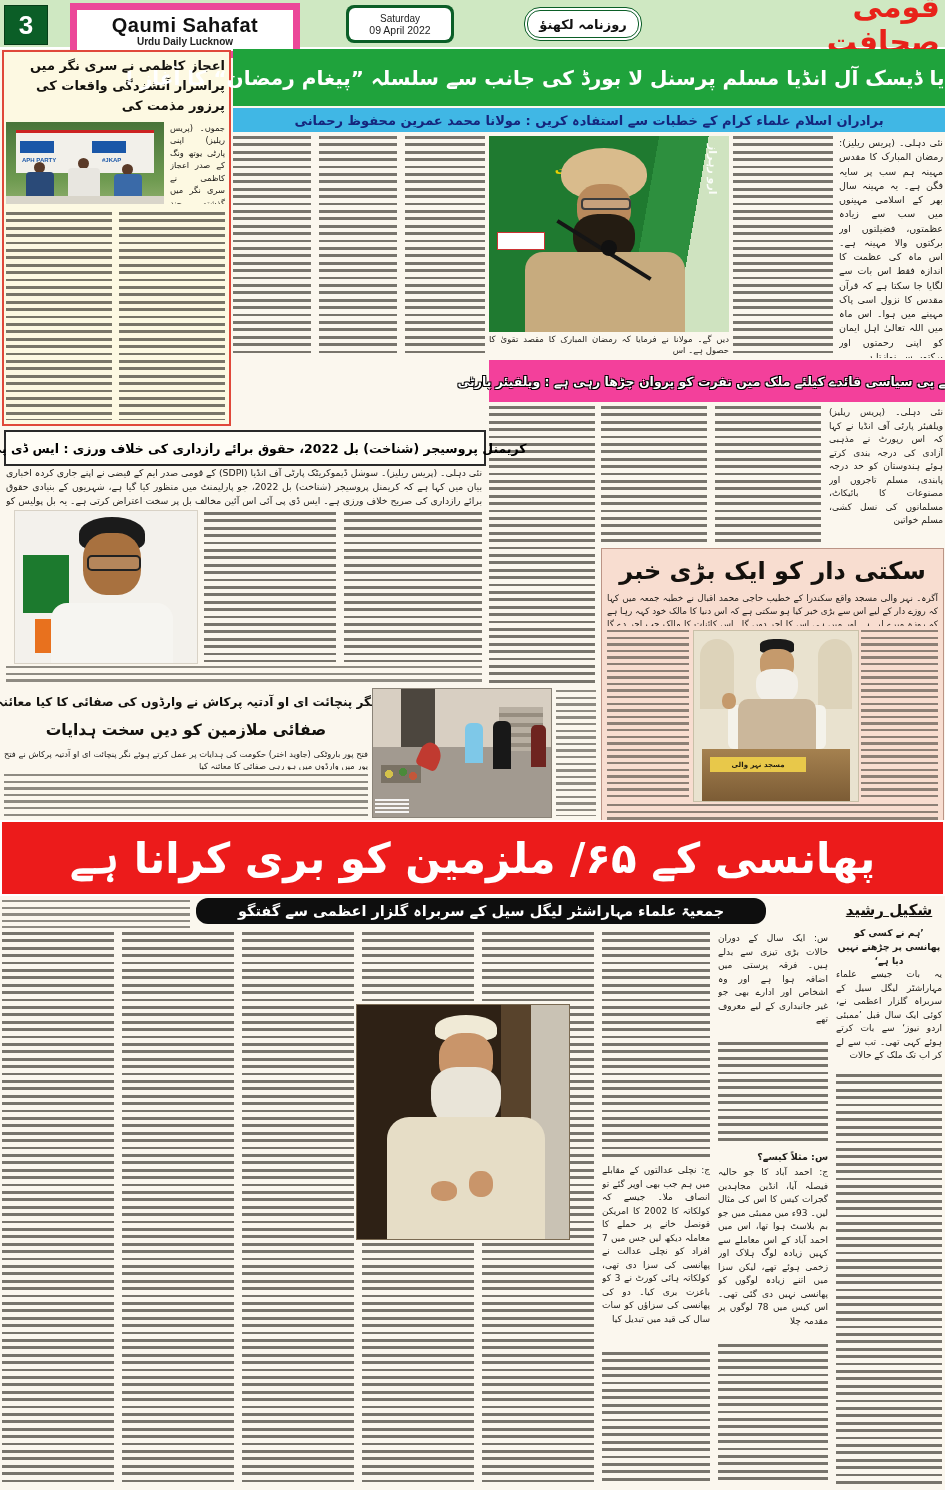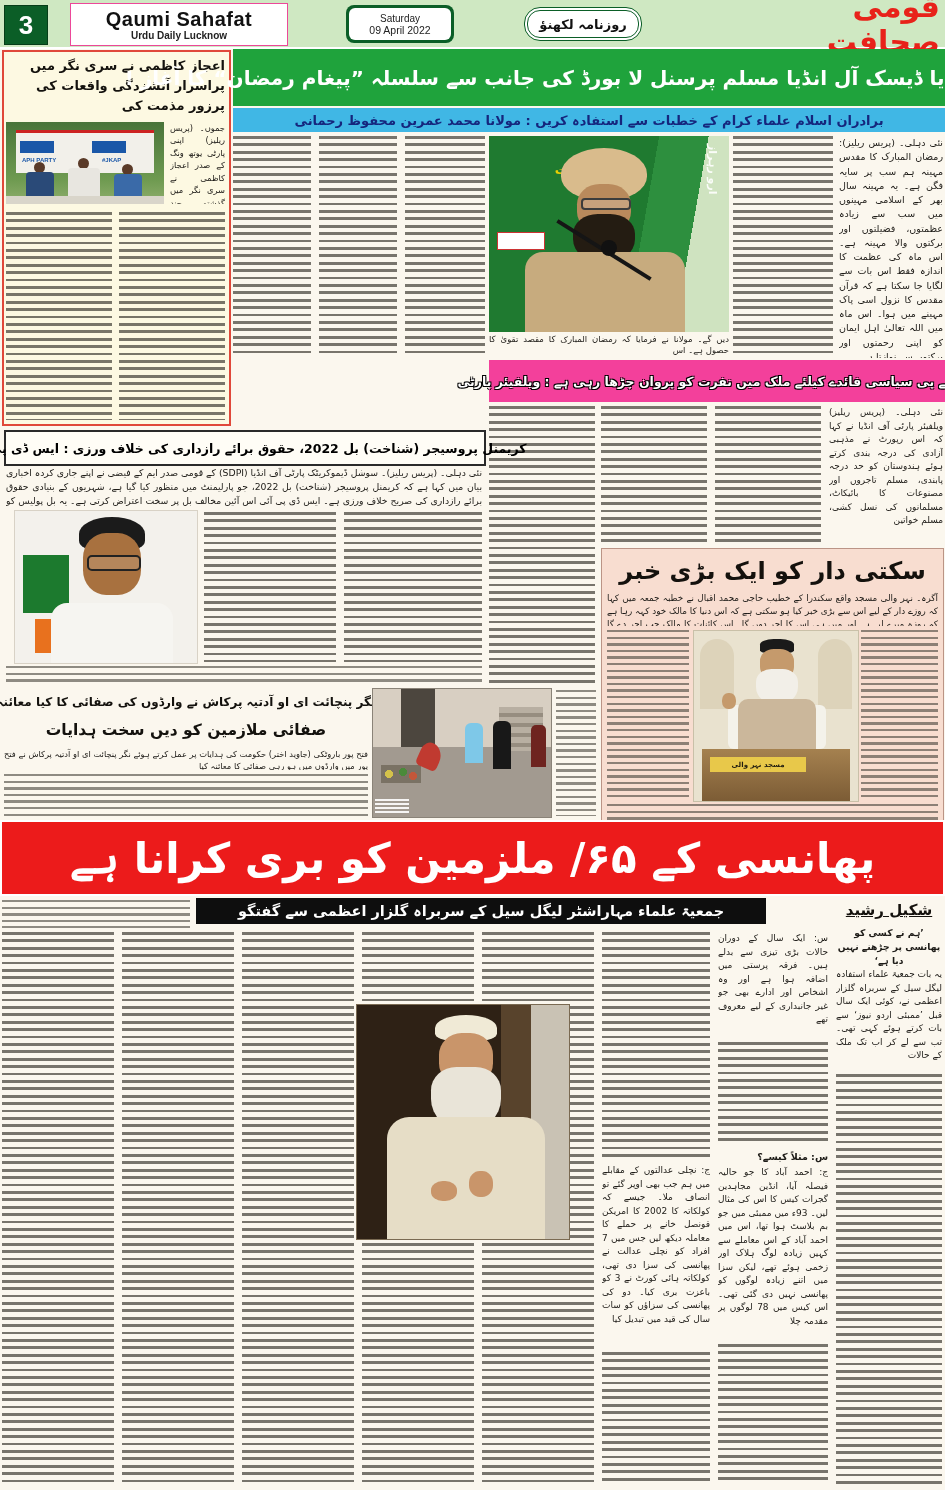--- a/index.html
+++ b/index.html
@@ -12,21 +12,21 @@
   
   .ut{position:absolute;direction:rtl;text-align:justify;font-size:9.5px;line-height:1.5;color:#1d1b17;overflow:hidden;}
   .uh{direction:rtl;font-weight:bold;color:#14120e;}
   .center{display:flex;align-items:center;justify-content:center;text-align:center;}
   .nowrap{white-space:nowrap;}
   .lat{font-family:"Liberation Sans","DejaVu Sans",sans-serif;}
   
   #header{left:0;top:0;width:945px;height:47px;background:#cfe8c2;border-bottom:2px solid #ffffff;}
   #pagenum{left:4px;top:5px;width:42px;height:38px;background:#0b5e27;border:1px solid #063d18;color:#fff;
            font-size:26px;font-weight:bold;}
-  #logo{left:70px;top:3px;width:216px;height:41px;background:#fff;border:1px solid #ec4899;flex-direction:column;}
+  #logo{left:70px;top:3px;width:216px;height:41px;background:#fff;border:7px solid #ec4899;flex-direction:column;}
   #logo .t1{font-size:20px;font-weight:bold;color:#111;line-height:1.05;letter-spacing:.5px;}
   #logo .t2{font-size:10px;font-weight:bold;color:#222;}
   #datebox{left:346px;top:5px;width:108px;height:38px;background:#0b5e27;border-radius:8px;padding:3px;box-sizing:border-box;}
   #datebox .inner{width:100%;height:100%;background:#fff;border-radius:6px;display:flex;flex-direction:column;
                   align-items:center;justify-content:center;}
   #datebox .d1{font-size:10px;color:#222;}
   #datebox .d2{font-size:10.5px;color:#222;}
   #edition{left:524px;top:7px;width:118px;height:34px;background:#fff;border:4px double #0b5e27;border-radius:16px;
            box-sizing:border-box;font-size:13px;font-weight:bold;color:#111;direction:rtl;}
   #masthead{left:735px;top:1px;width:205px;height:45px;color:#e8221a;font-size:30px;font-weight:bold;direction:rtl;text-align:right;}
@@ -97,21 +97,21 @@
         radial-gradient(circle at 80% 60%,#c2573a 0 4px,transparent 4px),#7a7264;}
   .p-red{position:absolute;left:46px;top:54px;width:22px;height:26px;background:#c03a30;border-radius:40% 60% 20% 20%;transform:rotate(24deg);}
   .p-blue{position:absolute;left:92px;top:34px;width:18px;height:40px;background:#7ec8e8;border-radius:6px 6px 0 0;}
   .p-black{position:absolute;left:120px;top:32px;width:18px;height:48px;background:#181818;border-radius:6px 6px 0 0;}
   .p-maroon{position:absolute;left:158px;top:36px;width:15px;height:42px;background:#6e2420;border-radius:5px 5px 0 0;}
   .stamp{position:absolute;left:2px;bottom:2px;width:34px;height:16px;background:repeating-linear-gradient(180deg,rgba(255,255,255,.9) 0 2px,transparent 2px 4px);}
   
   #redband{left:0;top:820px;width:945px;height:76px;background:#ec1b1b;border:2px solid #fff;box-sizing:border-box;
            color:#fff;font-size:42px;font-weight:900;direction:rtl;}
   
-  #blackband{left:196px;top:898px;width:570px;height:26px;background:#0e0e0e;color:#fff;font-size:14.5px;font-weight:bold;direction:rtl;}
+  #blackband{left:196px;top:898px;width:570px;height:26px;background:#0e0e0e;color:#fff;font-size:14.5px;font-weight:bold;direction:rtl;border-radius:12px;}
   #byline{left:836px;top:898px;width:106px;height:24px;font-size:15px;font-weight:bold;direction:rtl;text-decoration:underline;color:#14110d;}
   #pullquote{left:836px;top:926px;width:106px;height:40px;font-size:9.2px;font-weight:bold;text-align:center;}
   
   #gulzar{left:356px;top:1004px;width:212px;height:234px;background:linear-gradient(90deg,#2e2115 0 68%,#58432c 68% 82%,#c9c2b4 82%);overflow:hidden;border:1px solid #7a6a52;}
   .gcap{position:absolute;left:78px;top:10px;width:62px;height:26px;background:#f0ead6;border-radius:50% 50% 30% 30%;}
   .gface{position:absolute;left:82px;top:28px;width:54px;height:52px;background:#c9956a;border-radius:42%;}
   .gbeard{position:absolute;left:74px;top:62px;width:70px;height:64px;background:#e9e4d8;border-radius:40% 40% 55% 55%;}
   .gbody{position:absolute;left:30px;top:112px;width:158px;height:122px;background:#e6ddc6;border-radius:22px 22px 0 0;}
   .ghand1{position:absolute;left:74px;top:176px;width:26px;height:20px;background:#c9956a;border-radius:45%;}
   .ghand2{position:absolute;left:112px;top:166px;width:24px;height:26px;background:#c9956a;border-radius:45%;}
@@ -254,21 +254,21 @@
   <div class="tx" style="left:602px;top:932px;width:108px;height:226px;"></div>
   <div class="ut qa" style="left:602px;top:1164px;width:108px;height:182px;font-size:9px;">ج: نچلی عدالتوں کے مقابلے میں ہم جب بھی اوپر گئے تو انصاف ملا۔ جیسے کہ کولکاتہ کا 2002 کا امریکن قونصل خانے پر حملے کا معاملہ دیکھ لیں جس میں 7 افراد کو نچلی عدالت نے پھانسی کی سزا دی تھی، کولکاتہ ہائی کورٹ نے 3 کو باعزت بری کیا۔ دو کی پھانسی کی سزاؤں کو سات سال کی قید میں تبدیل کیا</div>
   <div class="tx" style="left:602px;top:1352px;width:108px;height:132px;"></div>
 
   <div class="ut qa" style="left:718px;top:932px;width:110px;height:104px;font-size:9px;">س: ایک سال کے دوران حالات بڑی تیزی سے بدلے ہیں۔ فرقہ پرستی میں اضافہ ہوا ہے اور وہ اشخاص اور ادارے بھی جو غیر جانبداری کے لیے معروف تھے</div>
   <div class="tx" style="left:718px;top:1042px;width:110px;height:104px;"></div>
   <div class="ut qa" style="left:718px;top:1150px;width:110px;height:14px;font-weight:bold;">س: مثلاً کیسے؟</div>
   <div class="ut qa" style="left:718px;top:1166px;width:110px;height:172px;font-size:9px;">ج: احمد آباد کا جو حالیہ فیصلہ آیا، انڈین مجاہدین گجرات کیس کا اس کی مثال لیں۔ 93ء میں ممبئی میں جو بم بلاسٹ ہوا تھا، اس میں احمد آباد کے اس معاملے سے کہیں زیادہ لوگ ہلاک اور زخمی ہوئے تھے، لیکن سزا میں اتنے زیادہ لوگوں کو پھانسی نہیں دی گئی تھی۔ اس کیس میں 78 لوگوں پر مقدمہ چلا</div>
   <div class="tx" style="left:718px;top:1344px;width:110px;height:140px;"></div>
 
-  <div class="ut" style="left:836px;top:968px;width:106px;height:100px;font-size:9px;">یہ بات جمعیۃ علماء استفادہ لیگل سیل کے سربراہ گلزار اعظمی نے، کوئی ایک سال قبل ’ممبئی اردو نیوز‘ سے بات کرتے ہوئے کہی تھی۔ تب سے لے کر اب تک ملک کے حالات</div>
+  <div class="ut" style="left:836px;top:968px;width:106px;height:100px;font-size:9px;">یہ بات جیسے علماء مہاراشٹر لیگل سیل کے سربراہ گلزار اعظمی نے، کوئی ایک سال قبل ’ممبئی اردو نیوز‘ سے بات کرتے ہوئے کہی تھی۔ تب سے لے کر اب تک ملک کے حالات</div>
   <div class="tx" style="left:836px;top:1074px;width:106px;height:410px;"></div>
 
   <div id="gulzar" class="abs">
     <div class="gcap"></div>
     <div class="gface"></div>
     <div class="gbeard"></div>
     <div class="gbody"></div>
     <div class="ghand1"></div>
     <div class="ghand2"></div>
   </div>

